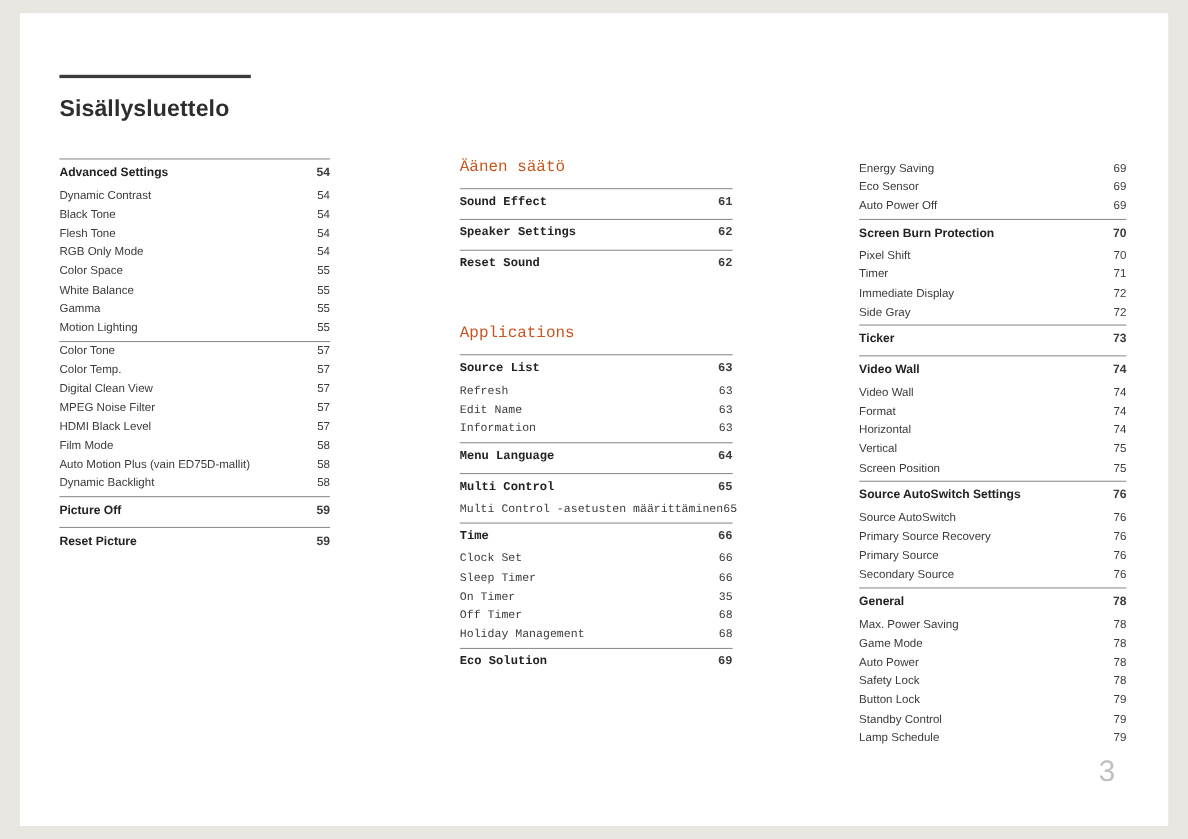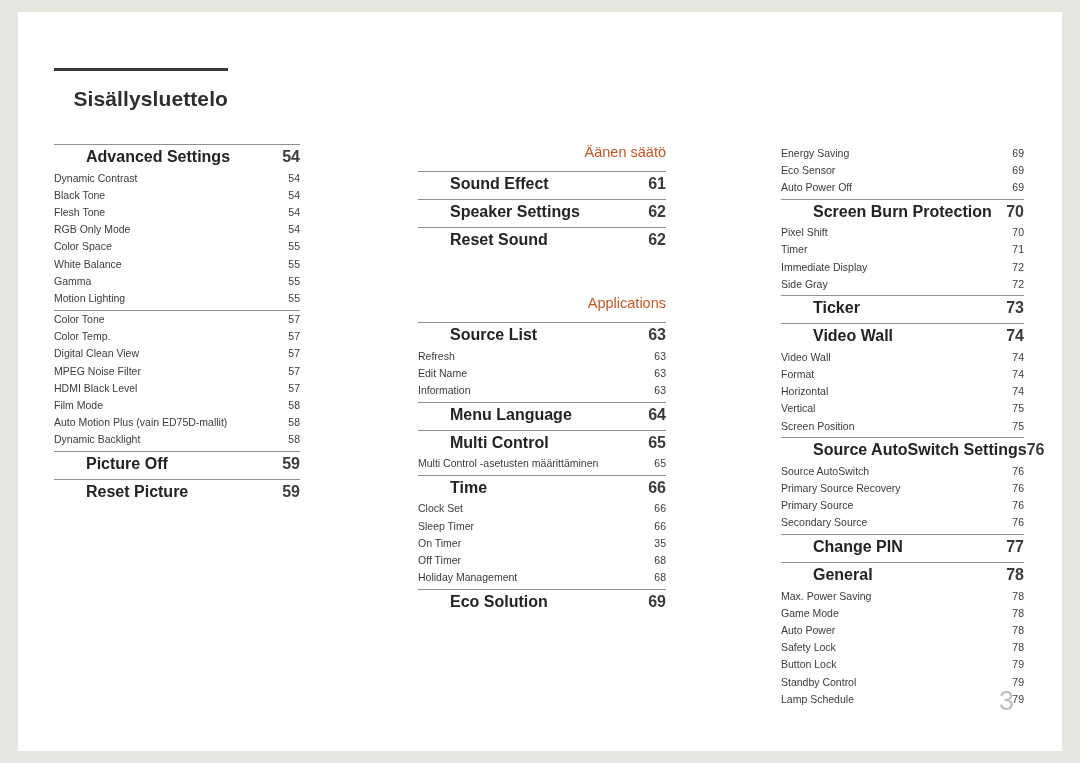--- a/index.html
+++ b/index.html
@@ -13,21 +13,20 @@
     font-family: "Liberation Sans", sans-serif;
     overflow: hidden;
   }
   .page {
     position: absolute;
     left: 18px;
     top: 12px;
     width: 1044px;
     height: 739px;
     background: #ffffff;
-    text-align: right;
   }
   .title-wrap {
     position: absolute;
     left: 36px;
     top: 56px;
   }
   .title-rule {
     width: 174px;
     height: 3px;
     background: #3a3a3a;
@@ -44,21 +43,21 @@
     left: 36px;
     top: 132px;
     width: 980px;
     display: flex;
     gap: 0;
   }
   .col {
     width: 246px;
   }
   .col.col1 { width: 246px; margin-right: 118px; }
-  .col.col2 { width: 248px; margin-right: 115px; }
+  .col.col2 { width: 248px; margin-right: 115px; font-family: Liberation Mono, monospace; }
   .col.col3 { width: 243px; }
 
   .section-head {
     font-size: 14.5px;
     color: #c8541f;
     font-weight: normal;
     margin-top: 0;
     margin-bottom: 11px;
   }
   .section-head.spaced { margin-top: 40px; }
@@ -70,25 +69,24 @@
     font-size: 10.5px;
     color: #3b3b3b;
     padding: 3.1px 0 3.1px 0;
     line-height: 12px;
   }
   .row .label { white-space: nowrap; }
   .row .page-no { color: #3b3b3b; }
 
   .row.head {
     font-weight: bold;
-    font-size: 16px;
+    font-size: 11px;
     color: #232323;
     padding-top: 6px;
     padding-bottom: 6px;
-    margin-left: 32px;
   }
   .row.head .page-no { font-weight: bold; }
   .row.sub { padding-top: 2.6px; padding-bottom: 2.6px; }
 
   .block {
     border-top: 1px solid #8f8f8f;
   }
   .block.nolinetop { border-top: none; }
   .block-pad { padding-bottom: 3px; }
 
@@ -372,26 +370,20 @@
             <span class="label">Primary Source</span>
             <span class="page-no">76</span>
           </div>
           <div class="row sub">
             <span class="label">Secondary Source</span>
             <span class="page-no">76</span>
           </div>
         </div>
         <div class="block block-pad">
           <div class="row head">
-            <span class="label">Change PIN</span>
-            <span class="page-no">77</span>
-          </div>
-        </div>
-        <div class="block block-pad">
-          <div class="row head">
             <span class="label">General</span>
             <span class="page-no">78</span>
           </div>
           <div class="row sub">
             <span class="label">Max. Power Saving</span>
             <span class="page-no">78</span>
           </div>
           <div class="row sub">
             <span class="label">Game Mode</span>
             <span class="page-no">78</span>

